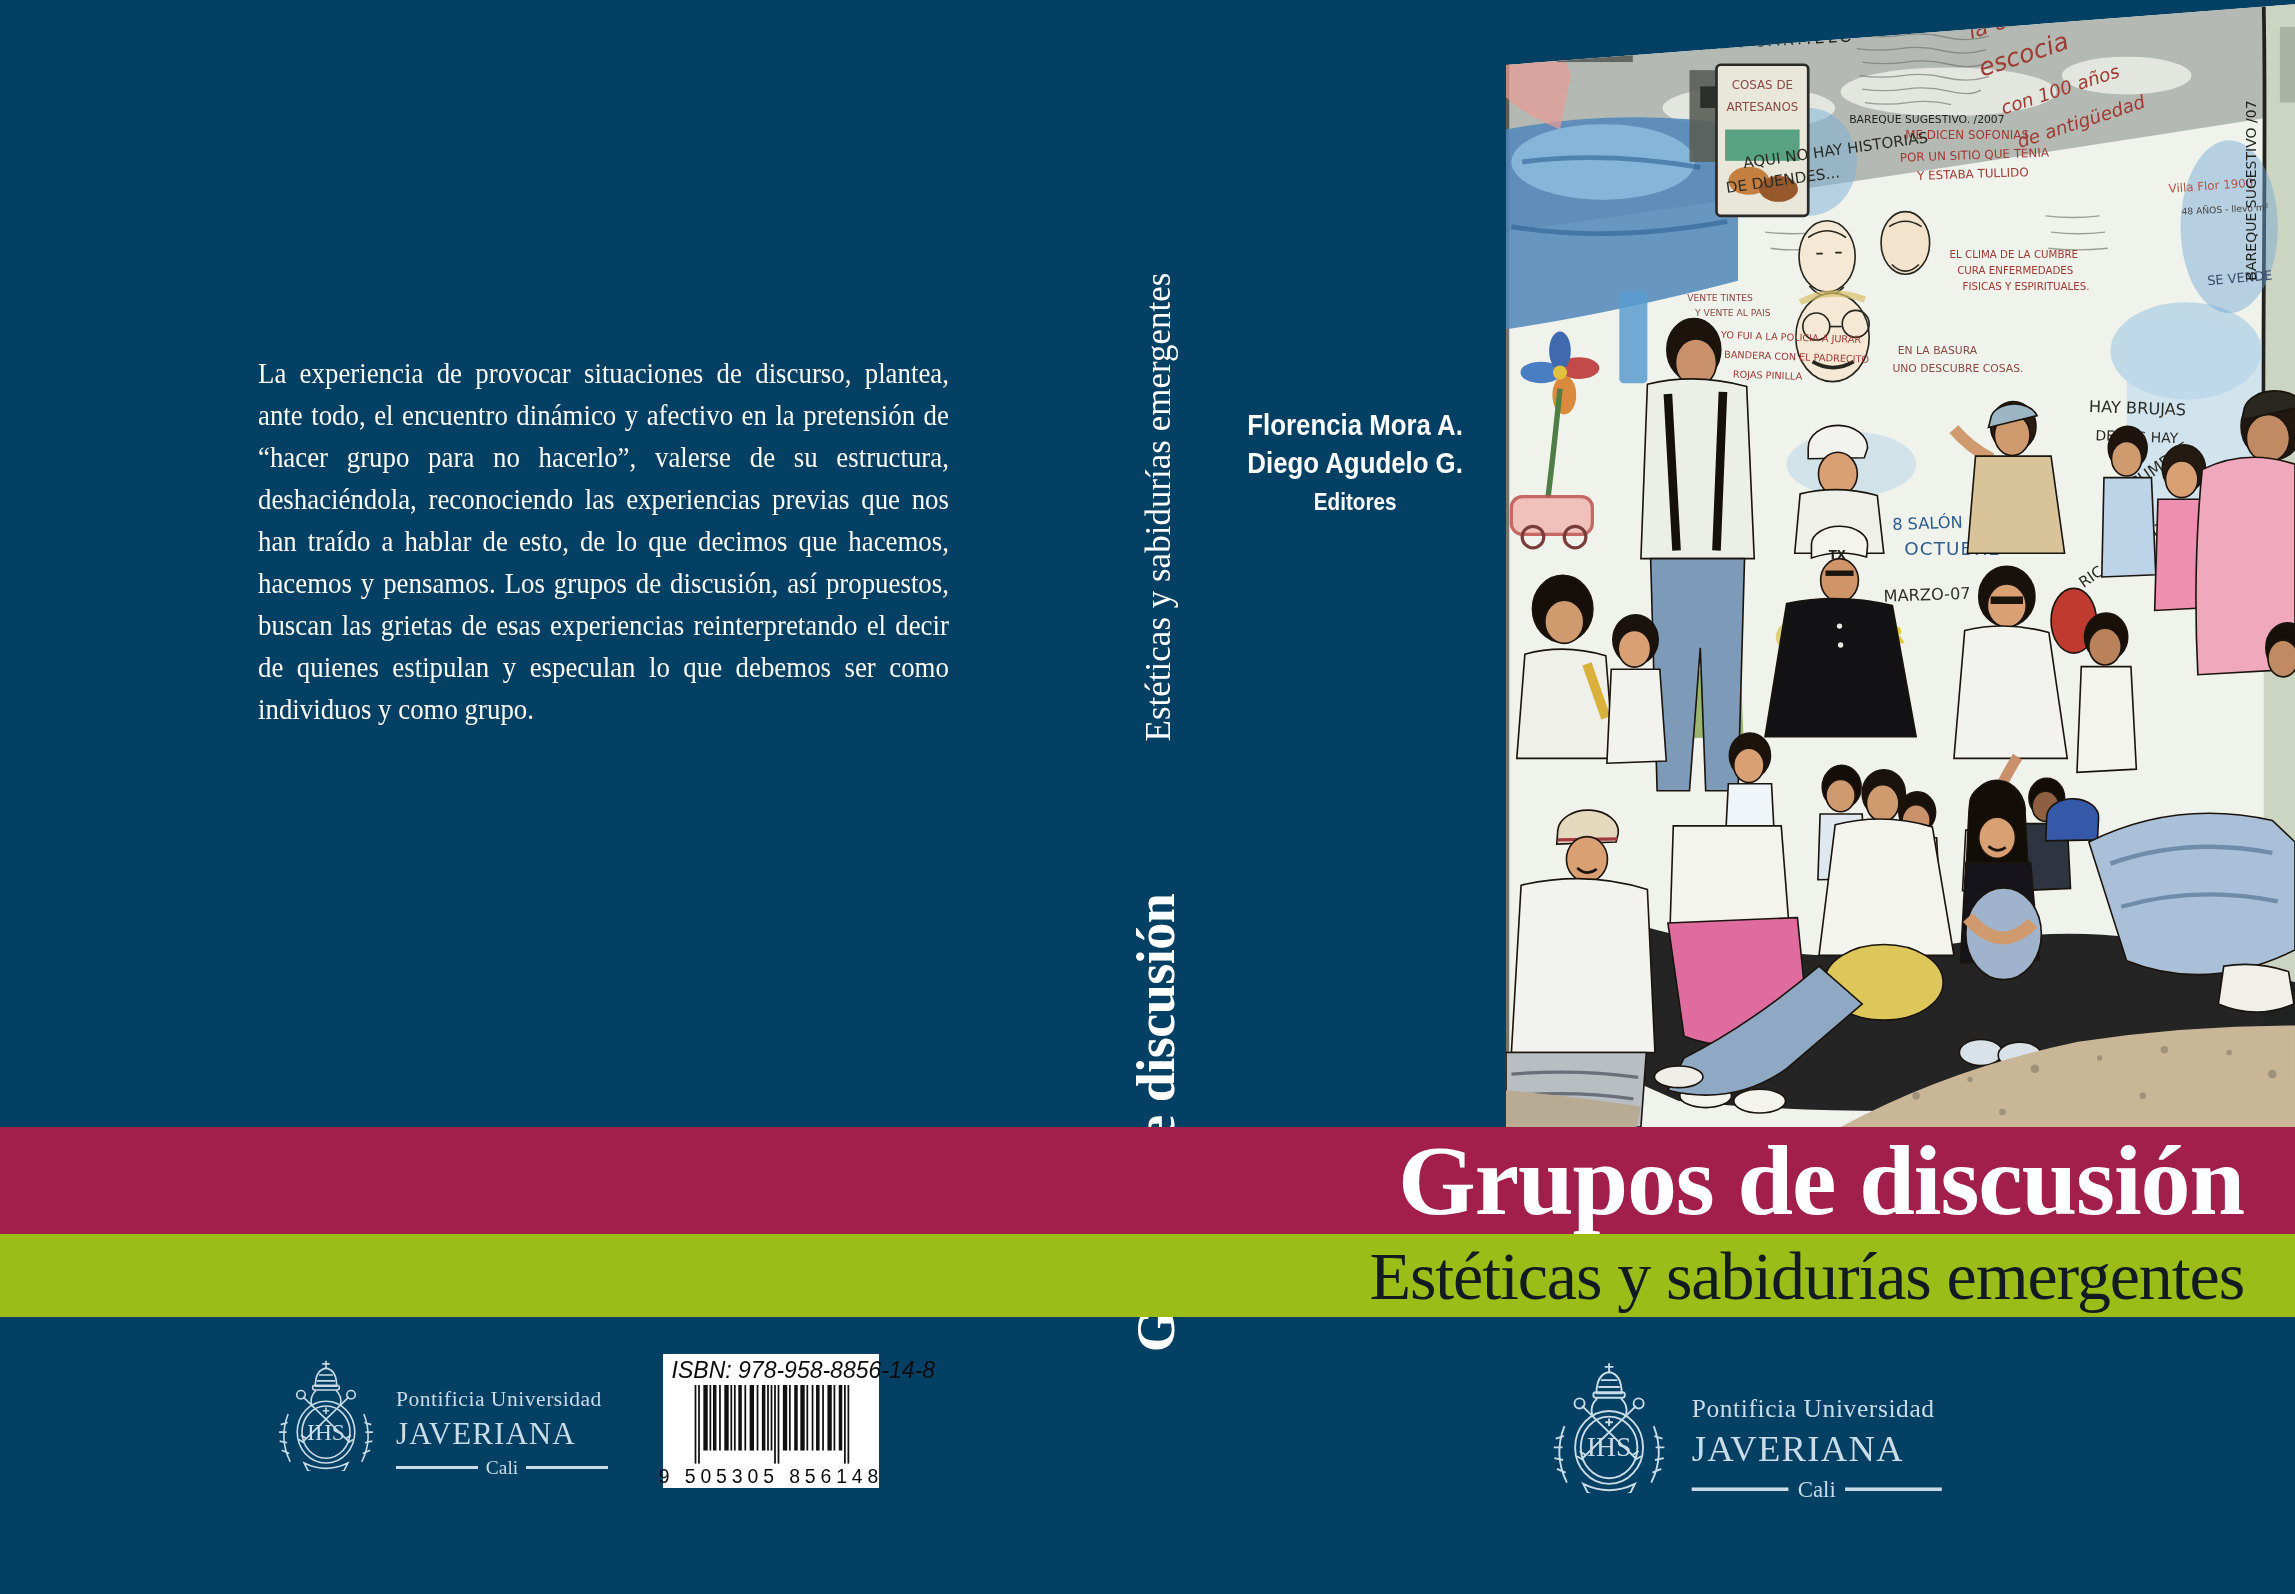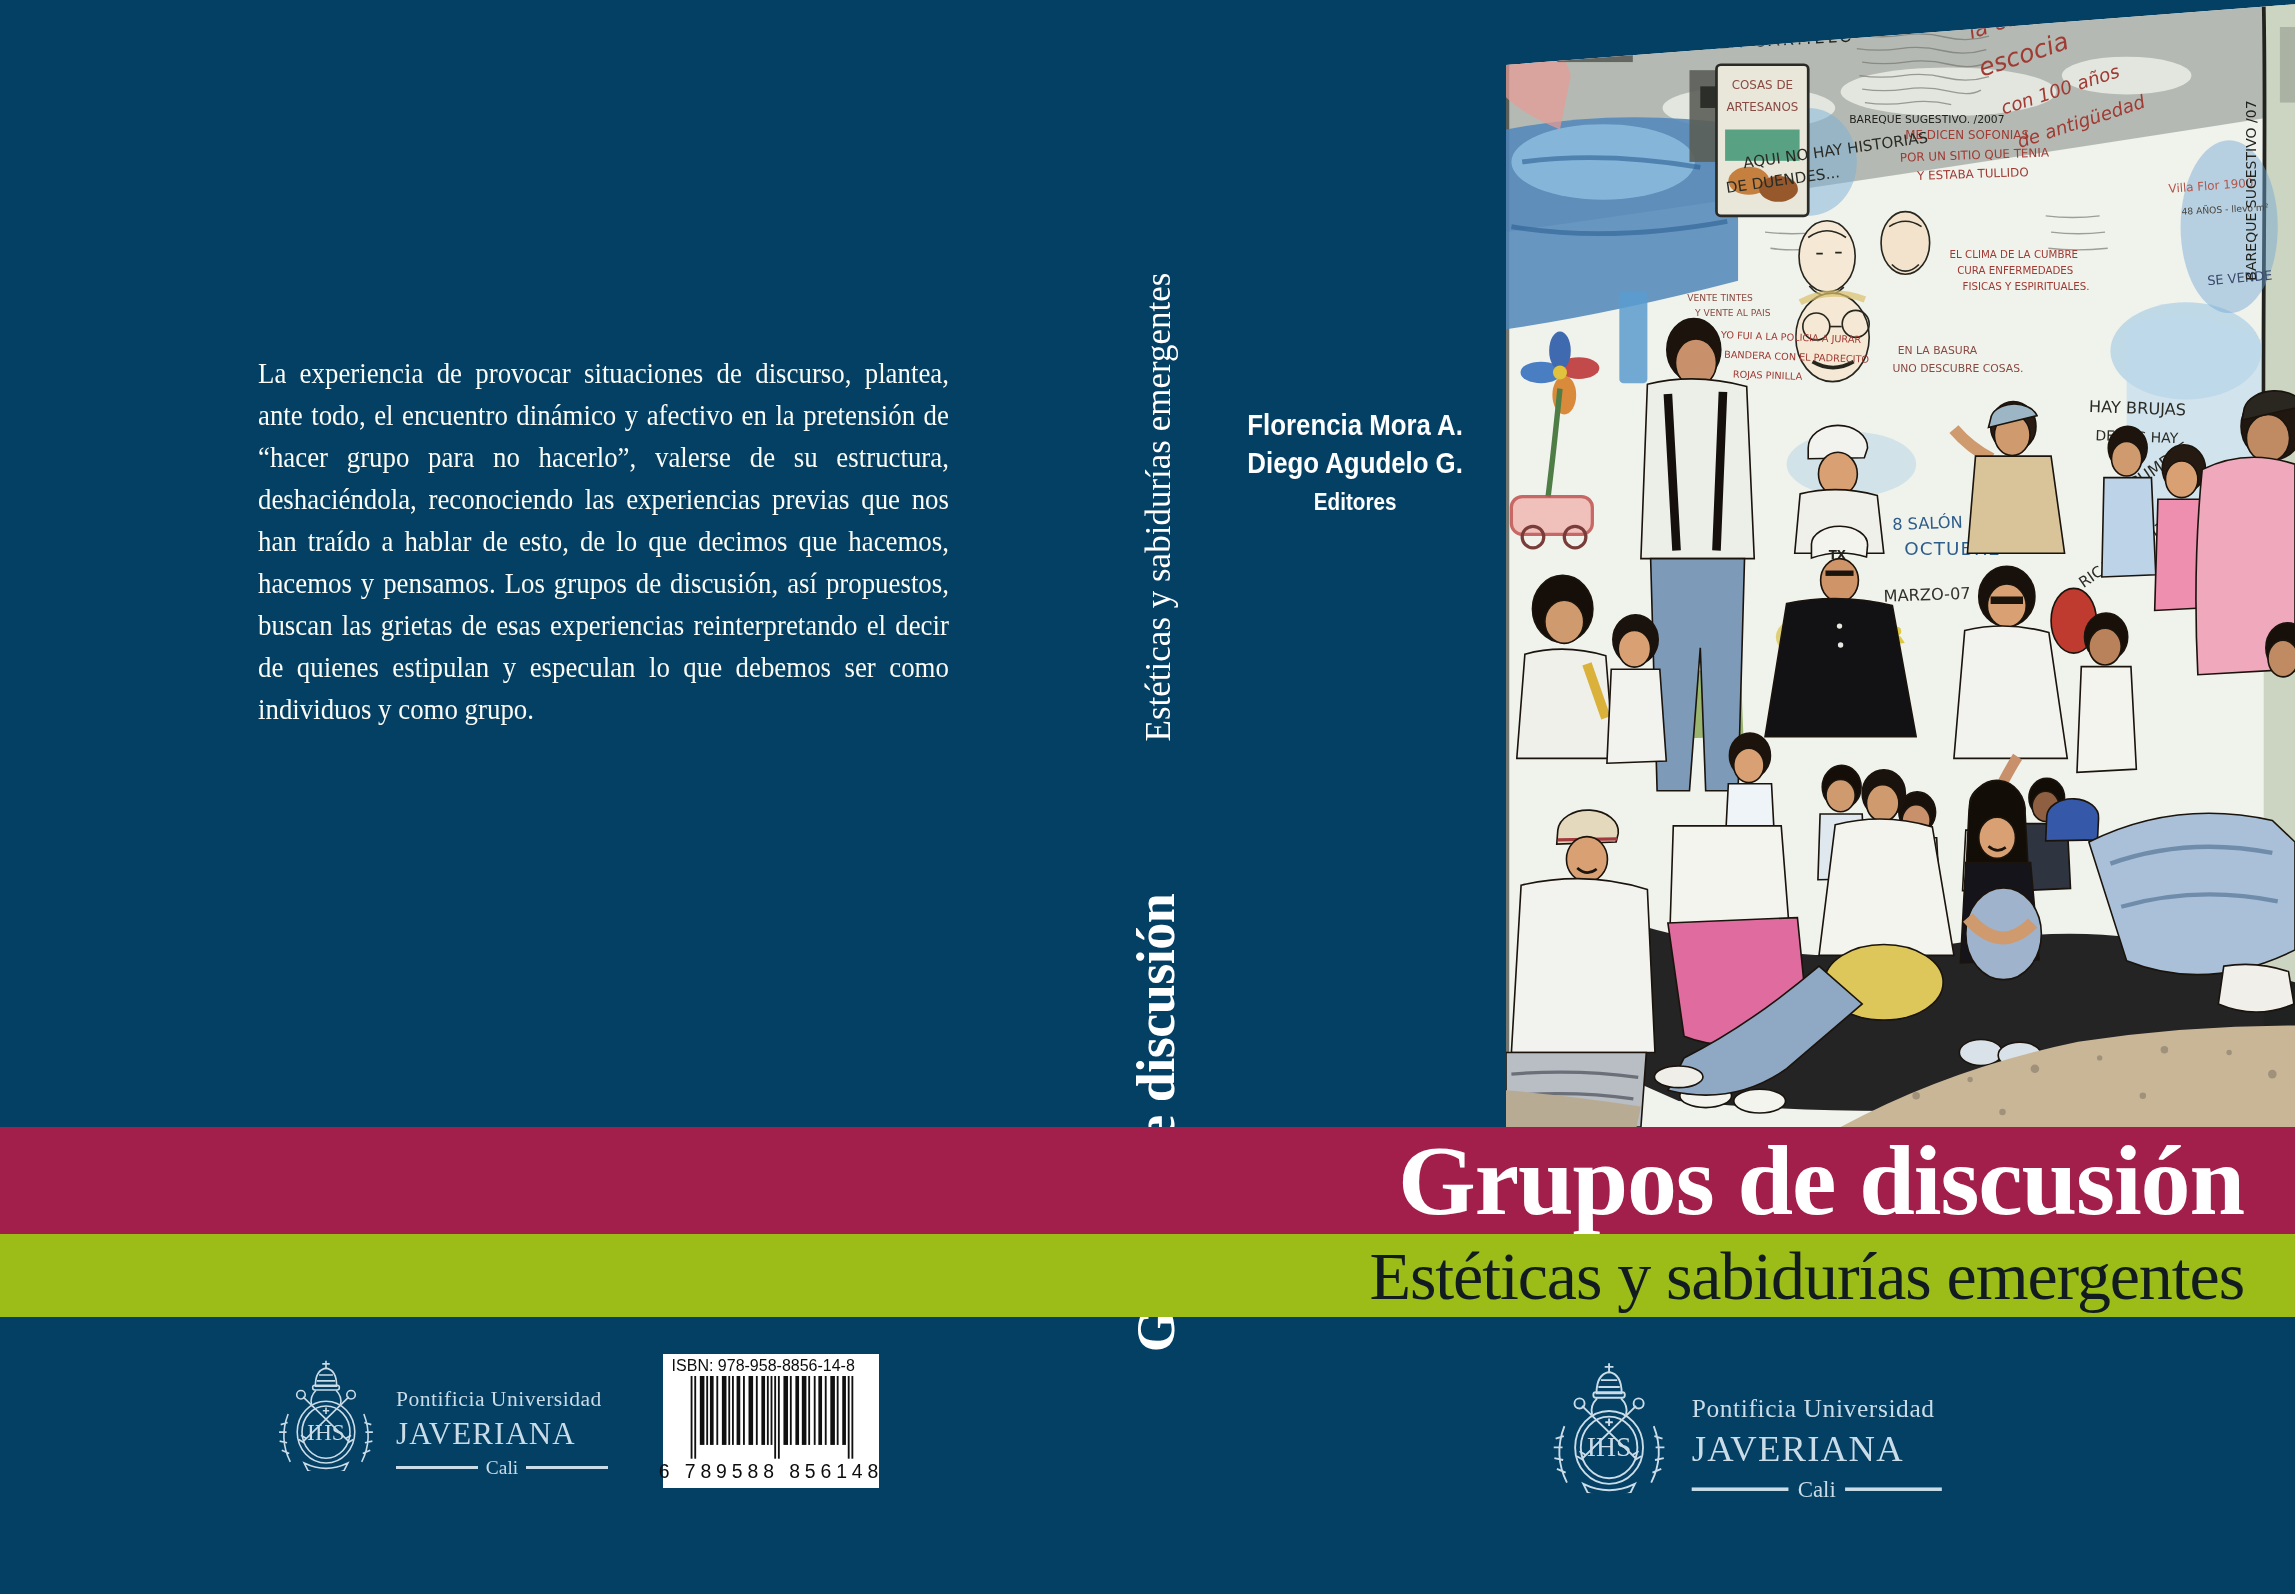--- a/index.html
+++ b/index.html
@@ -6,21 +6,21 @@
   .cover{position:relative;width:2295px;height:1594px;background:#043F64;overflow:hidden;
          font-family:"Liberation Serif",serif;}
 
   
   .blurb{position:absolute;left:258px;top:352px;width:772px;margin:0;
          transform:scaleX(0.895);transform-origin:left top;
          font-size:30px;line-height:42px;color:#fbfbf4;text-align:justify;}
   .isbn-box{position:absolute;left:663px;top:1354px;width:216px;height:134px;background:#fff;
             display:flex;flex-direction:column;align-items:center;}
   .isbn-label{align-self:flex-start;padding:3.2px 0 0 8.6px;font-family:"Liberation Sans",sans-serif;
-              font-size:16px;color:#0c0c0c;white-space:nowrap;}
+              font-size:23px;color:#0c0c0c;white-space:nowrap;font-style:italic;}
   .barcode-svg{width:201px;height:85px;margin-top:1.1px;}
   .isbn-digits{font-family:"Liberation Sans",sans-serif;font-size:19.4px;letter-spacing:4.9px;
                color:#0c0c0c;margin-top:-1.1px;white-space:nowrap;}
 
   
   .logo{position:absolute;display:flex;align-items:flex-start;color:#C9DCE7;}
   .logo-left{left:270px;top:1358px;}
   .logo-right{left:1543px;top:1360px;transform:scale(1.18);transform-origin:left top;}
   .crest{width:112px;height:113px;flex:none;}
   .logo-text{margin-left:14px;width:212px;}
@@ -118,21 +118,21 @@
             <rect x="292" y="0" width="4" height="150"></rect>
           <rect x="302" y="0" width="8" height="150"></rect>
             <rect x="316" y="0" width="4" height="150"></rect>
           <rect x="328" y="0" width="10" height="150"></rect>
             <rect x="342" y="0" width="4" height="150"></rect>
           <rect x="354" y="0" width="8" height="150"></rect>
             <rect x="366" y="0" width="4" height="180"></rect>
           <rect x="374" y="0" width="4" height="180"></rect>
         </g>
       </svg>
-      <div class="isbn-digits">6 789588 856148</div>
+      <div class="isbn-digits">9 505305 856148</div>
     </div>
 
     <div class="logo logo-left">
       <svg class="crest" viewBox="0 0 208 210" width="112" height="113">
           <use href="#crest"></use>
         </svg>
       <div class="logo-text">
         <div class="pu">Pontificia Universidad</div>
         <div class="jav">JAVERIANA</div>
         <div class="cali-row">

